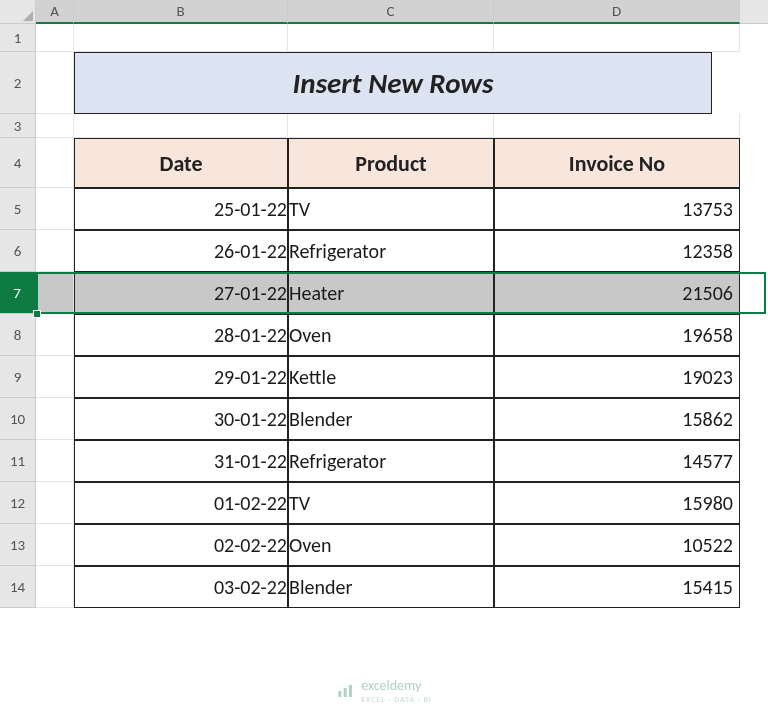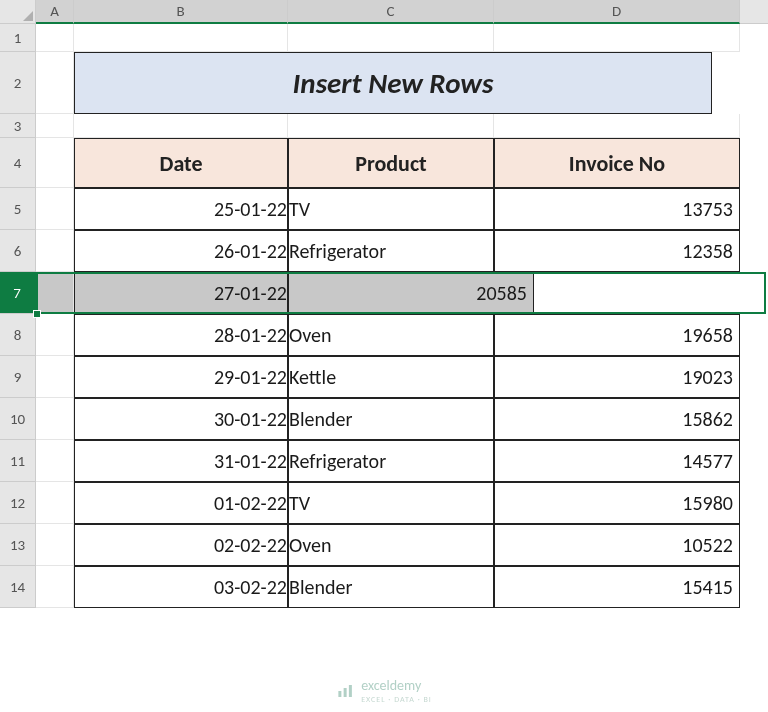--- a/index.html
+++ b/index.html
@@ -229,21 +229,22 @@
       <div class="cell cA r-data"></div>
       <div class="cell data-b cB r-data">26-01-22</div>
       <div class="cell data-c cC r-data">Refrigerator</div>
       <div class="cell data-d cD r-data">12358</div>
     </div>
 
     <div class="row r-data row-sel">
       <div class="row-h r-data sel">7</div>
       <div class="cell cA r-data"></div>
       <div class="cell data-b cB r-data">27-01-22</div>
-      <div class="cell data-d cD r-data">20585</div>
+      <div class="cell data-c cC r-data">Heater</div>
+      <div class="cell data-d cD r-data">21506</div>
     </div>
 
     <div class="row r-data">
       <div class="row-h r-data">8</div>
       <div class="cell cA r-data"></div>
       <div class="cell data-b cB r-data">28-01-22</div>
       <div class="cell data-c cC r-data">Oven</div>
       <div class="cell data-d cD r-data">19658</div>
     </div>
 

